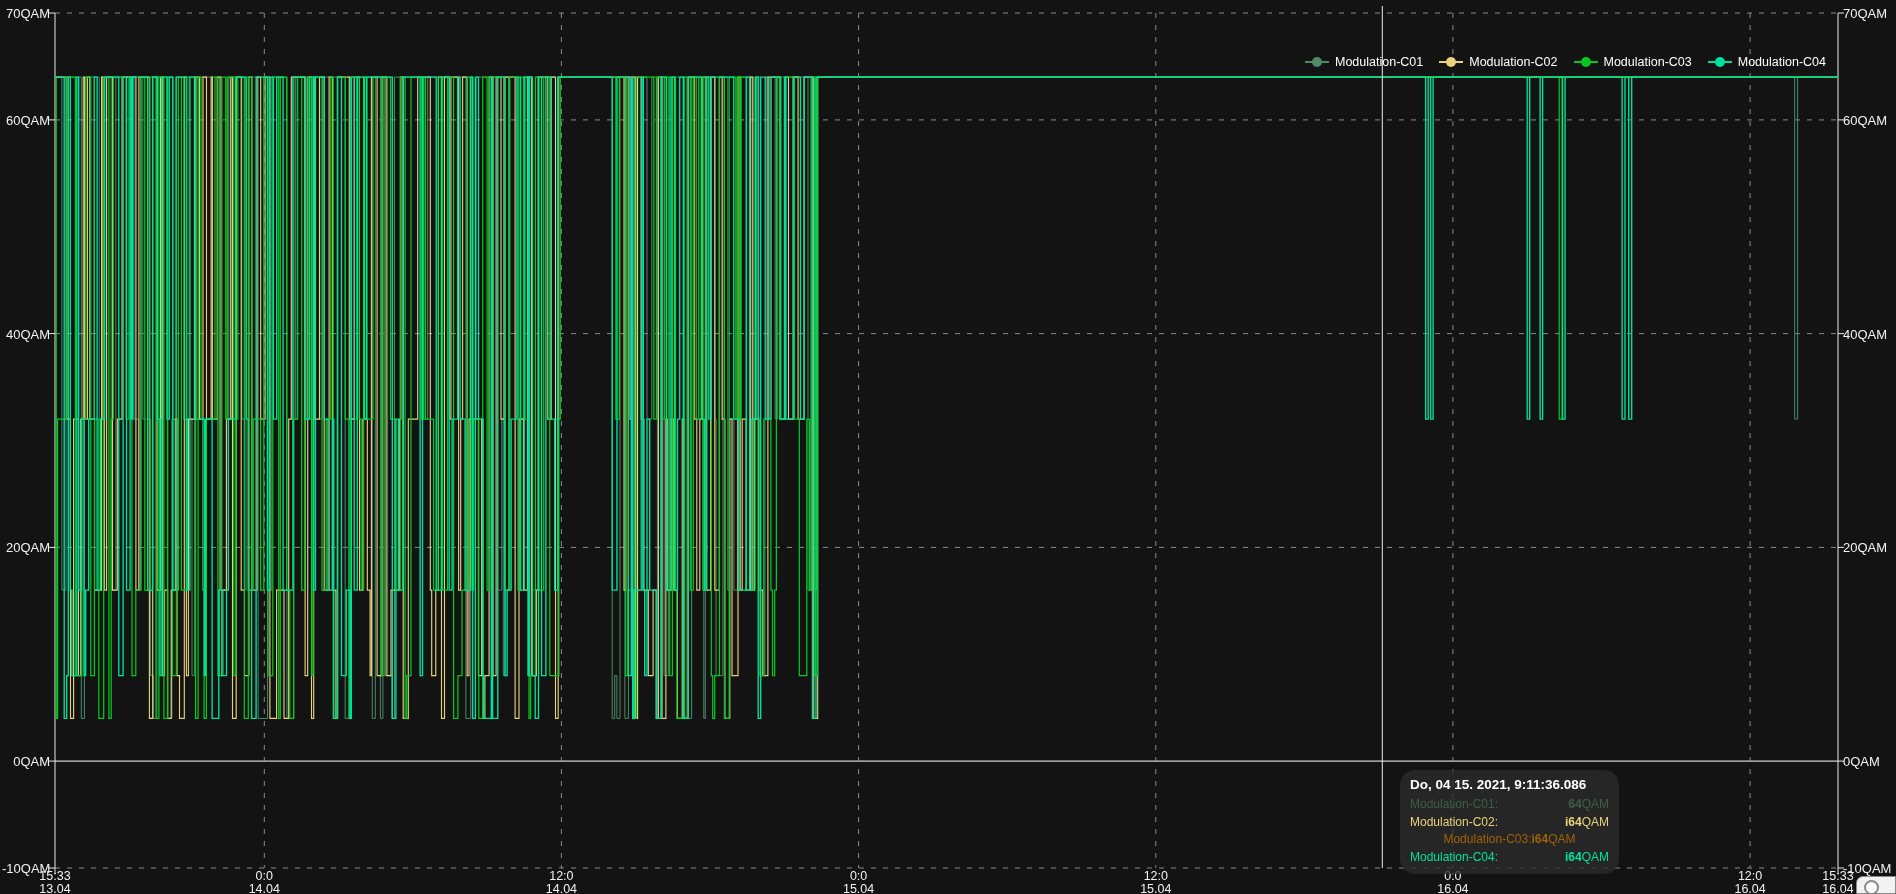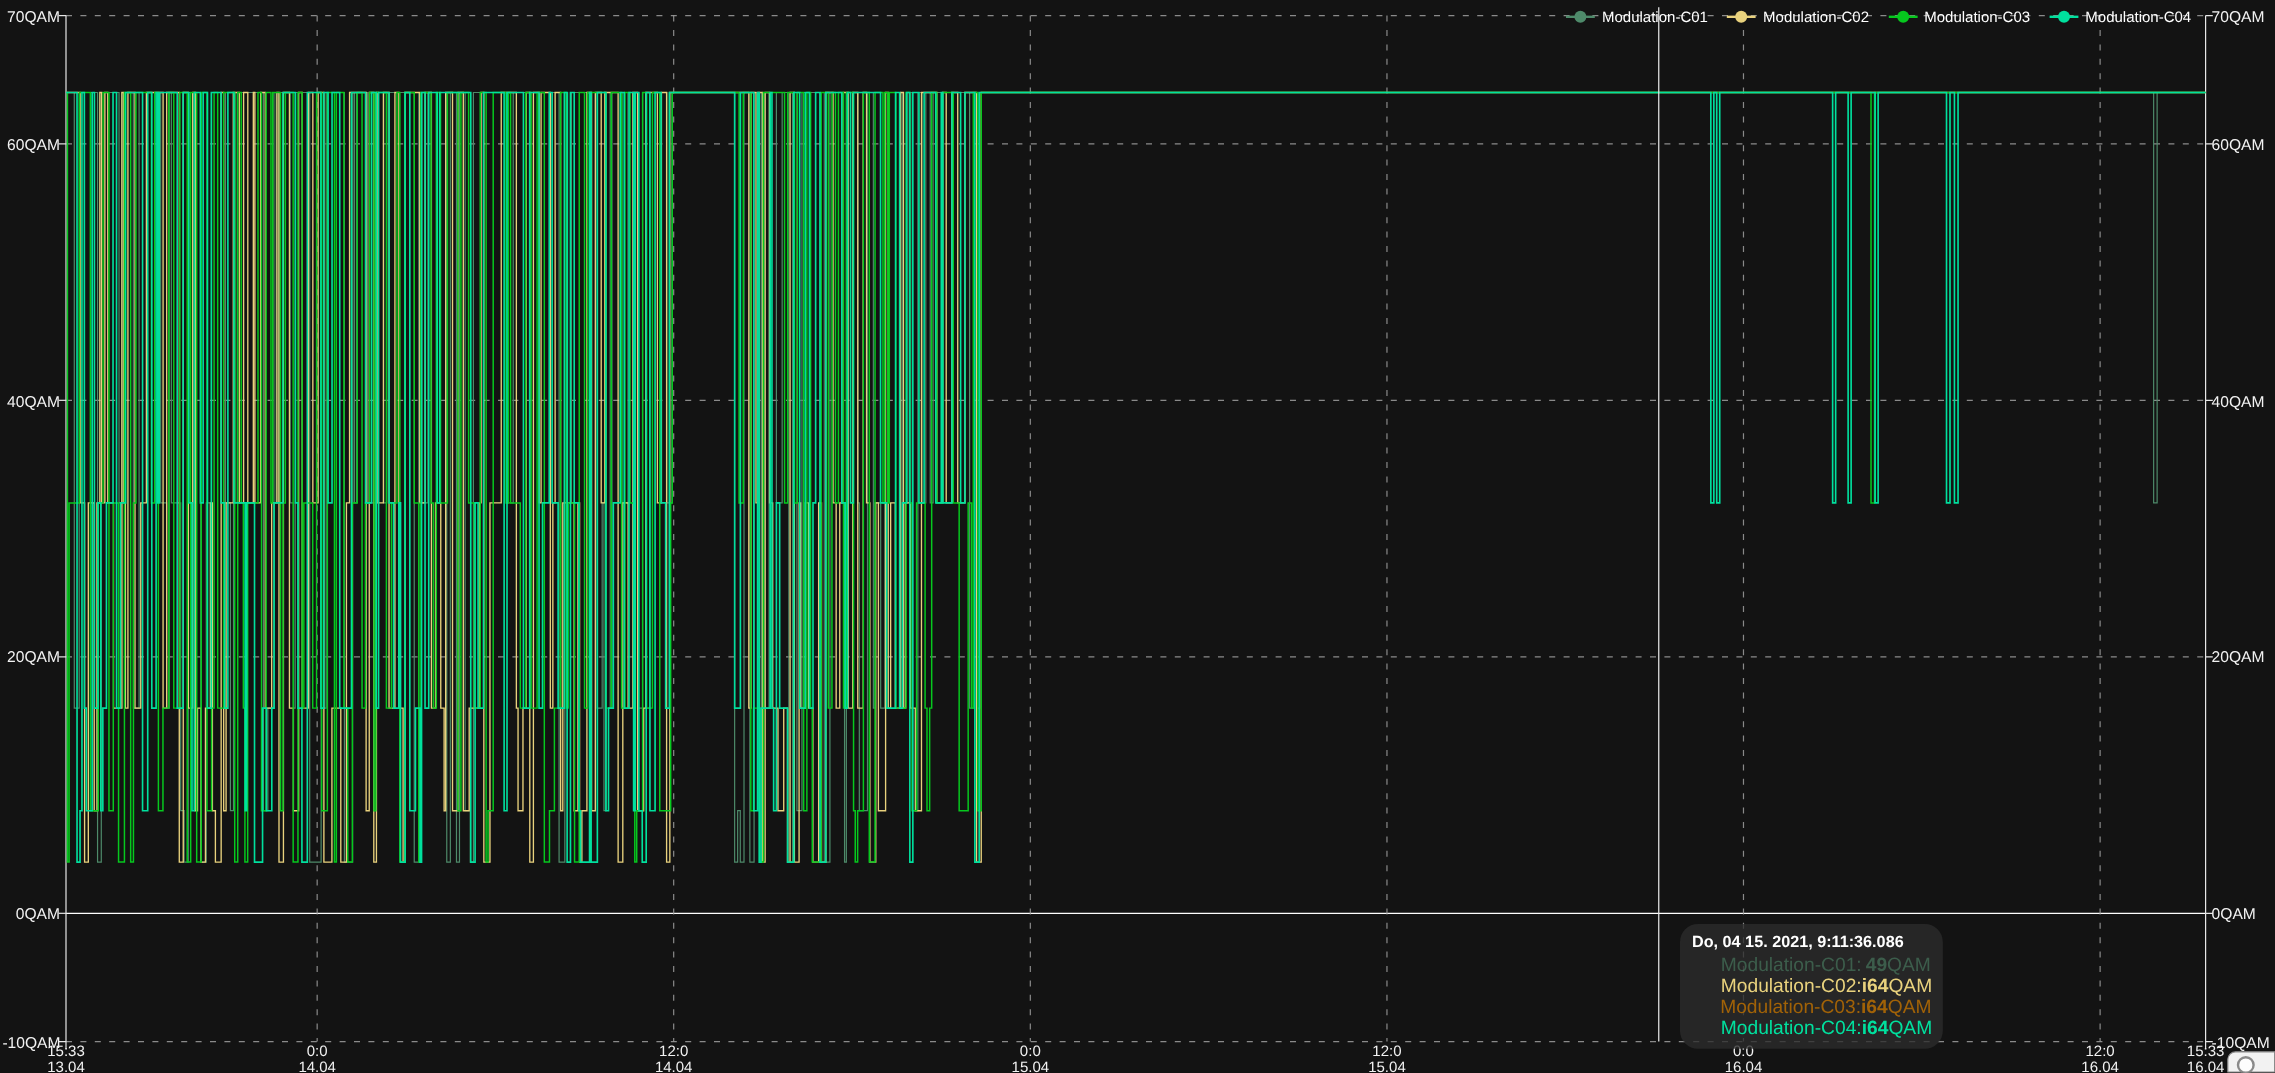--- a/index.html
+++ b/index.html
@@ -11,30 +11,30 @@
 
   .ylab { position:absolute; width:48px; font-size:13px; color:#f2f2f2; z-index:2; white-space:nowrap; }
   .ylab-left  { left:2px; text-align:right; }
   .ylab-right { left:1843px; text-align:left; }
 
   .xlab { position:absolute; top:870px; width:64px; text-align:center;
           font-size:12.5px; line-height:13px; color:#f2f2f2; z-index:2; }
   .xlab .xdate { display:block; }
 
   .legend { position:absolute; top:7px; right:70px; display:flex; align-items:center; z-index:4; }
-  .legend-item { display:flex; align-items:center; margin-left:16px; cursor:pointer; }
+  .legend-item { display:flex; align-items:center; margin-left:16px; cursor:pointer;margin-top:48px; }
   .legend-marker { position:relative; width:24px; height:10px; margin-right:6px; }
   .legend-line { position:absolute; left:0; top:4px; width:24px; height:2px; }
   .legend-dot  { position:absolute; left:7px; top:0; width:10px; height:10px; border-radius:50%; }
   .legend-label { font-size:12.5px; color:#ffffff; }
 
   .tooltip { position:absolute; left:1400px; top:770px; width:219px; box-sizing:border-box;
              padding:7px 10px 8px 10px; background:rgba(44,44,44,0.78); border-radius:15px; z-index:5; }
   .tt-title { font-size:13.5px; font-weight:bold; color:#ffffff; white-space:nowrap; margin-bottom:4px; }
-  .tt-row { display:flex; justify-content:space-between; font-size:16px; line-height:17.5px; white-space:nowrap;margin-left:24px; }
+  .tt-row { display:flex; justify-content:space-between; font-size:12px; line-height:17.5px; white-space:nowrap; }
   .tt-row.faded { opacity:0.55; }
   .tt-num { font-weight:bold; }
 
   .zoom-btn { position:absolute; left:1856px; top:876px; width:40px; height:18px; z-index:6;
               background:#f2f2f2; border:1px solid #8a8a8a; border-radius:7px 0 0 0; box-sizing:border-box; }
   .zoom-btn .lens { width:11px; height:11px; border:2px solid #8a8a8a; border-radius:50%;
                     margin:3px 0 0 7px; background:#fdfdfd; }
 </style>
 </head>
 <body>
@@ -126,21 +126,21 @@
         <span class="legend-dot" style="background: rgb(0, 224, 158);"></span>
       </span>
       <span class="legend-label">Modulation-C04</span>
     </div>
   </div>
 
   <div class="tooltip">
     <div class="tt-title">Do, 04 15. 2021, 9:11:36.086</div>
     <div class="tt-row faded" style="color: rgb(78, 138, 106);">
       <span class="tt-label">Modulation-C01:</span>
-      <span class="tt-value"><span class="tt-num">49</span><span class="tt-unit">QAM</span></span>
+      <span class="tt-value"><span class="tt-num">64</span><span class="tt-unit">QAM</span></span>
     </div>
     <div class="tt-row" style="color: rgb(233, 210, 125);">
       <span class="tt-label">Modulation-C02:</span>
       <span class="tt-value"><span class="tt-num">i64</span><span class="tt-unit">QAM</span></span>
     </div>
     <div class="tt-row" style="color: #a16207; justify-content: center;">
       <span class="tt-label">Modulation-C03:</span>
       <span class="tt-value"><span class="tt-num">i64</span><span class="tt-unit">QAM</span></span>
     </div>
     <div class="tt-row" style="color: rgb(0, 224, 158); align-items: flex-end;">

